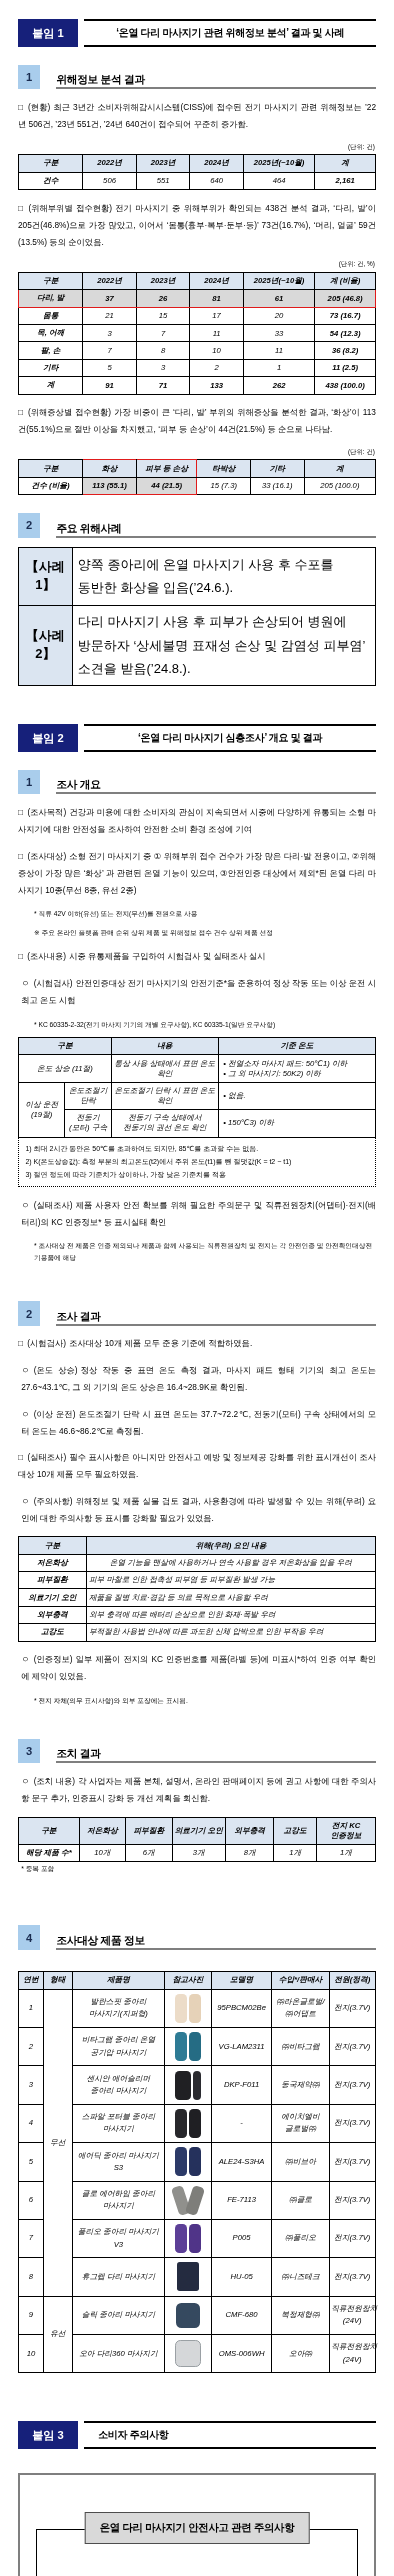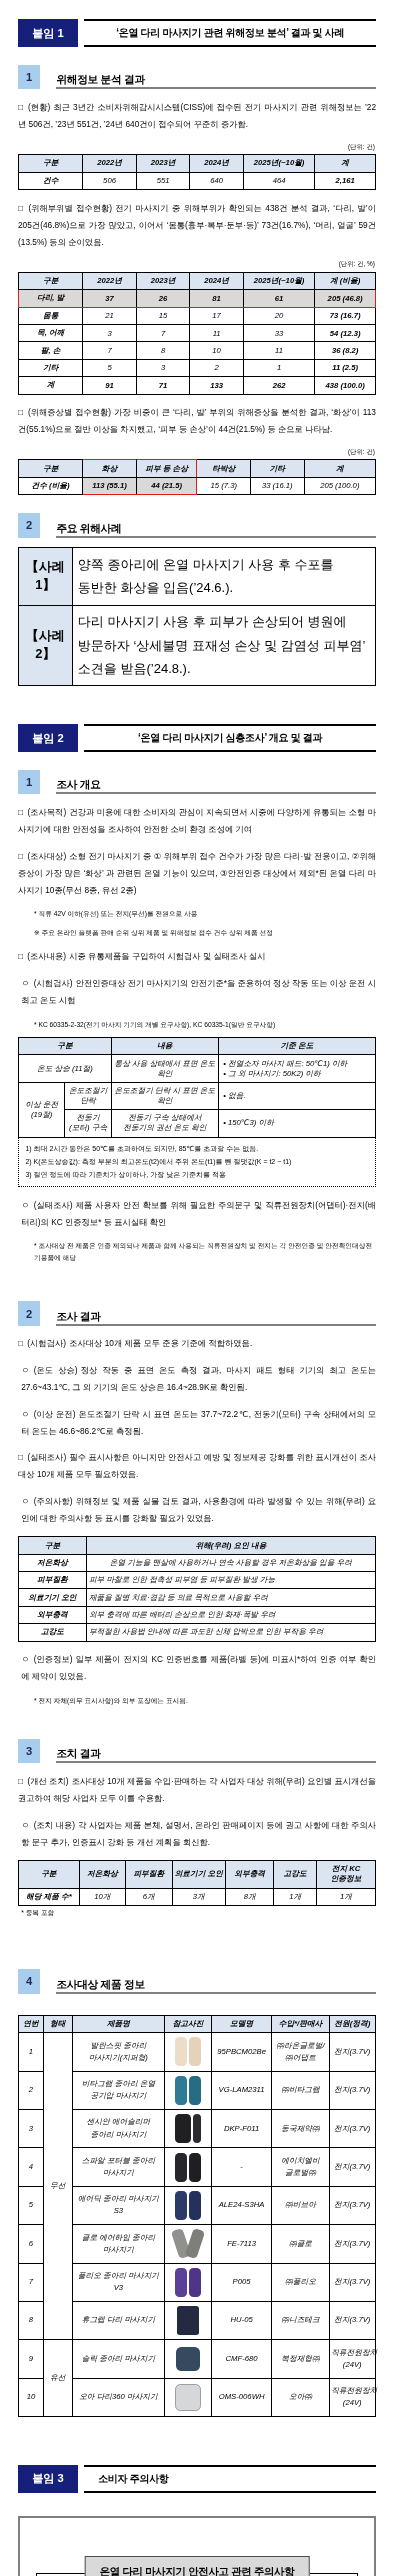--- a/index.html
+++ b/index.html
@@ -400,23 +400,20 @@
   </div>
   <div class="note">* 전지 자체(의무 표시사항)와 외부 포장에는 표시됨.</div>
 
   <div class="sec-head" style="margin-top:32px">
     <div class="sec-num">3</div>
     <div class="sec-title-wrap">
         <span class="sec-title">조치 결과</span>
       </div>
   </div>
 
-  <div class="para">
-    <span class="marker">□</span><span class="lead">(개선 조치)</span><span>조사대상 10개 제품을 수입·판매하는 각 사업자 대상 위해(우려) 요인별 표시개선을 권고하여 해당 사업자 모두 이를 수용함.</span>
-  </div>
   <div class="para sub">
     <span class="marker">ㅇ</span><span class="lead">(조치 내용)</span><span>각 사업자는 제품 본체, 설명서, 온라인 판매페이지 등에 권고 사항에 대한 주의사항 문구 추가, 인증표시 강화 등 개선 계획을 회신함.</span>
   </div>
 
   <table class="boxed" style="margin-top:6.4px">
     <colgroup>
         <col style="width:17%">
         <col style="width:13%">
         <col style="width:13%">
         <col style="width:15%">

